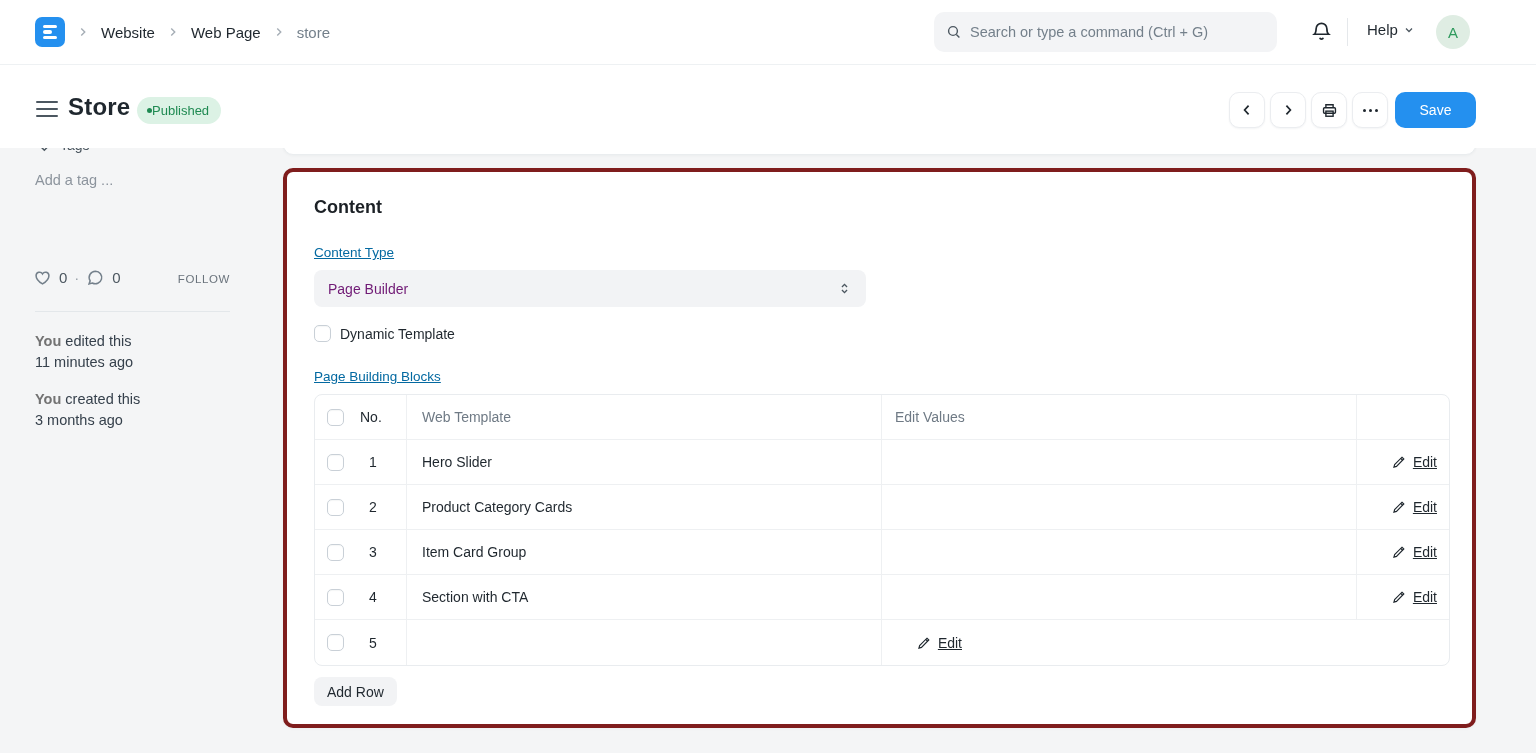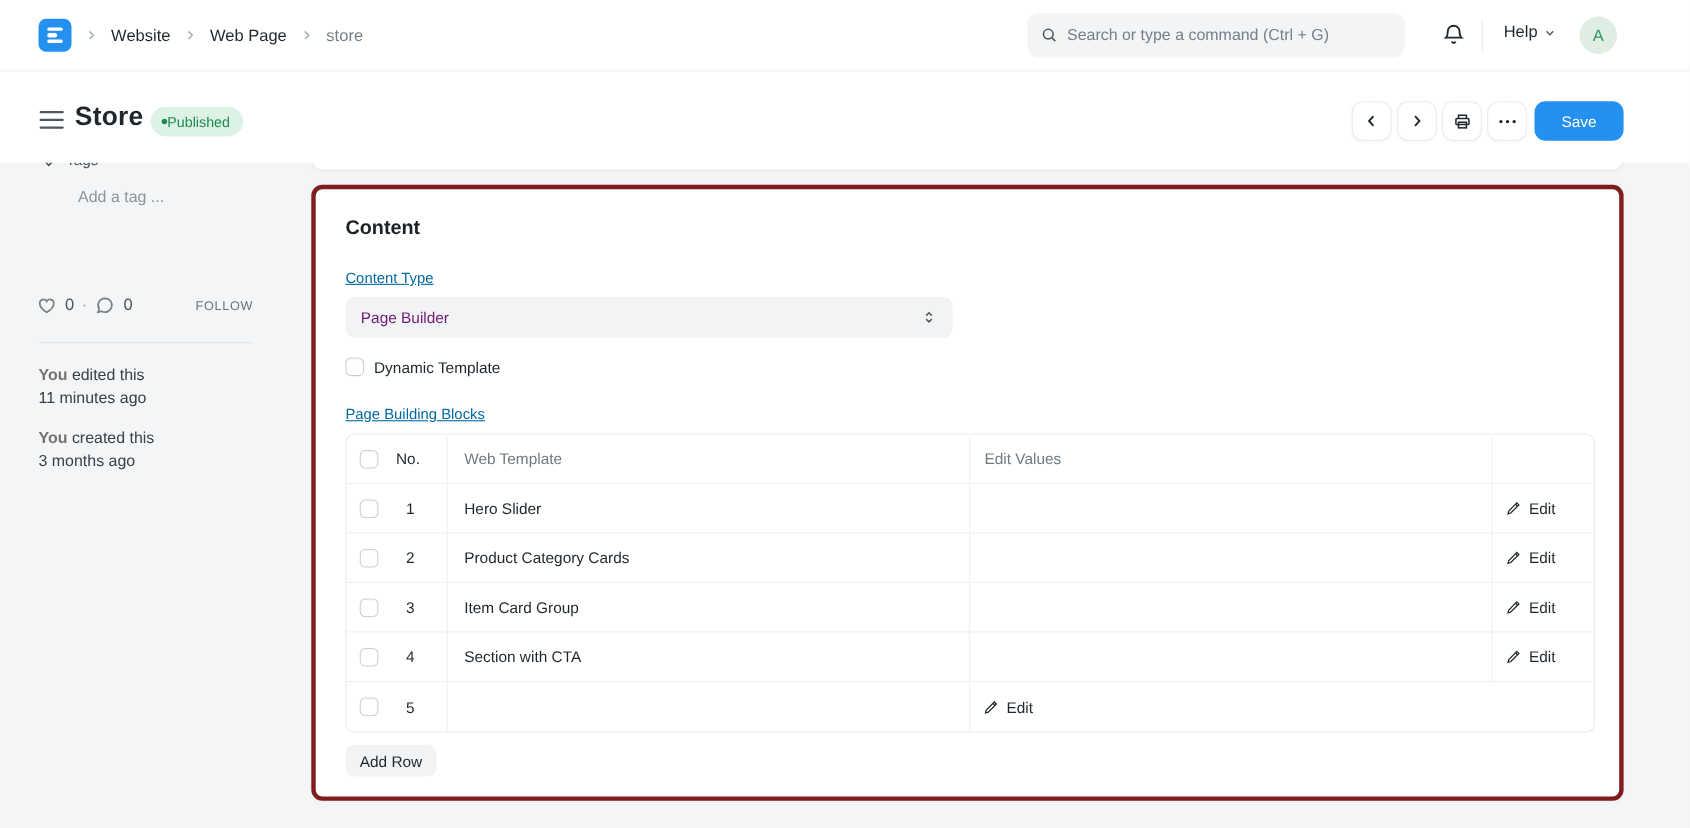--- a/index.html
+++ b/index.html
@@ -44,21 +44,21 @@
           justify-content:center; color:#1F272E; cursor:pointer; }
   .tbtn.dots { gap:3px; }
   .tbtn.dots i { width:3px; height:3px; border-radius:50%; background:#1F272E; display:block; }
   .save-btn { position:absolute; left:1395px; top:27px; width:81px; height:36px; background:#2490EF;
           border:none; border-radius:10px; color:#fff; font-size:14px; font-family:"Liberation Sans",sans-serif;
           cursor:pointer; }
 
   
   .sb { position:absolute; z-index:5; }
   .sb-tags { left:35px; top:136px; display:flex; align-items:center; gap:8px; font-size:14px; color:#4C5760; }
-  .sb-addtag { left:35px; top:172px; font-size:14.5px; color:#8C949D; cursor:pointer;margin-left:36px; }
+  .sb-addtag { left:35px; top:172px; font-size:14.5px; color:#8C949D; cursor:pointer; }
   .sb-counts { left:33px; top:268px; display:flex; align-items:center; gap:7px; font-size:15px; color:#4C5760; }
   .sb-counts .icn { color:#74808B; display:flex; }
   .sb-follow { left:140px; top:273px; width:90px; text-align:right; font-size:11.5px; letter-spacing:.6px;
                color:#6A737C; cursor:pointer; }
   .sb-divider { left:35px; top:311px; width:195px; height:1px; background:#E3E7EA; }
   .sb-act { left:35px; font-size:14.5px; color:#36414C; line-height:21px; }
   .sb-act b { color:#737373; }
 
   
   .card-cut { position:absolute; left:283px; top:100px; width:1193px; height:55px; background:#fff;
@@ -79,21 +79,21 @@
   
   .grid { position:absolute; left:27px; top:222px; width:1136px; border:1px solid #E9ECEF;
           border-radius:8px; overflow:hidden; background:#fff; }
   .grow { display:flex; height:45px; align-items:stretch; border-bottom:1px solid #EEF0F2; }
   .grow:last-child { border-bottom:none; }
   .gc { display:flex; align-items:center; border-right:1px solid #EEF0F2; padding:0 12px; font-size:14px; }
   .gc:last-child { border-right:none; }
   .gc.c1 { width:92px; flex:none; gap:16px; }
   .gc.c2 { width:475px; flex:none; padding-left:15px; }
   .gc.c3 { width:475px; flex:none; padding-left:13px; }
-  .gc.c4 { width:92px; flex:none; justify-content:flex-start; }
+  .gc.c4 { width:92px; flex:none; justify-content:flex-end;text-decoration:underline; }
   .ghead .gc { color:#6F7A85; }
   .rownum { width:26px; text-align:center; color:#1F272E; }
   .ghead .rownum { text-align:left; width:auto; }
   .edit-btn { display:flex; align-items:center; gap:7px; font-size:14px; color:#1F272E;
               background:none; border:none; font-family:"Liberation Sans",sans-serif; cursor:pointer; }
   .addrow { position:absolute; left:27px; top:505px; height:29px; padding:0 13px; background:#F2F3F5;
             border:none; border-radius:8px; font-size:14px; color:#1F272E;
             font-family:"Liberation Sans",sans-serif; cursor:pointer; }
   svg { display:block; }
 </style>

